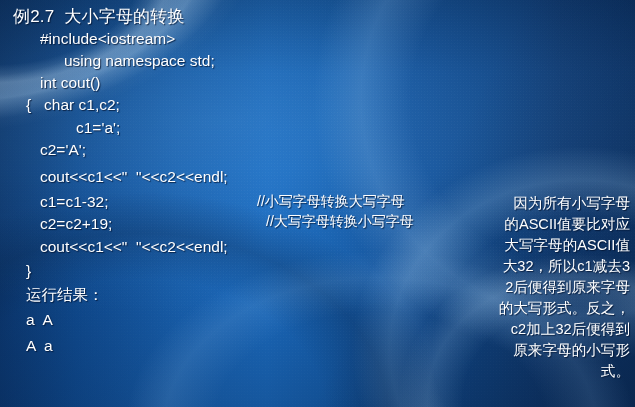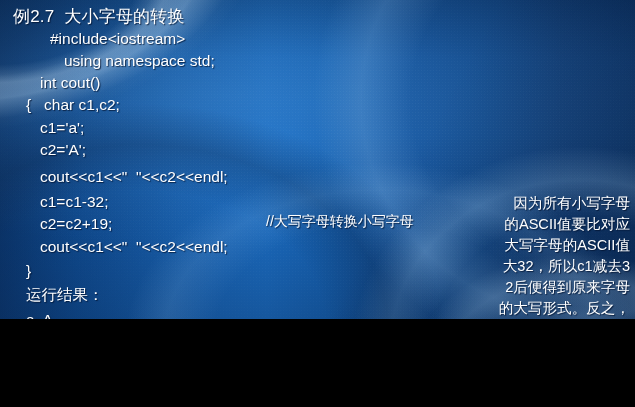--- a/index.html
+++ b/index.html
@@ -3,21 +3,21 @@
 <meta charset="utf-8">
 <style>
   html, body {
     margin: 0;
     padding: 0;
     background: #000;
   }
   #slide {
     position: relative;
     width: 635px;
-    height: 319px;
+    height: 407px;
     overflow: hidden;
     font-family: "Liberation Sans", "DejaVu Sans", sans-serif;
     background: #ec4899;
   }
 
   
   .bg-layer {
     position: absolute;
     inset: 0;
     pointer-events: none;
@@ -169,33 +169,34 @@
   <div class="swoosh swoosh-r3"></div>
   <div class="swoosh swoosh-bl"></div>
   <div class="swoosh swoosh-bm"></div>
   <div class="swoosh swoosh-tl"></div>
   <div class="swoosh swoosh-tl2"></div>
   <div class="bg-layer bg-noise"></div>
 
   <div class="txt" id="title">例2.7  大小字母的转换</div>
 
   <div id="code-block">
-      <div class="txt code" style="top: 31px; margin-left: 10px;">#include&lt;iostream&gt;</div>
+      <div class="txt code" style="top: 31px;">#include&lt;iostream&gt;</div>
       <div class="txt code" style="top: 53px; margin-left: 24px;">using namespace std;</div>
       <div class="txt code" style="top: 75px;">int cout()</div>
       <div class="txt code code-brace" style="top: 97px;">{   char c1,c2;</div>
-      <div class="txt code" style="top: 120px;">c1='a';</div>
+      <div class="txt code" style="top: 120px; margin-left: 36px;">c1='a';</div>
       <div class="txt code" style="top: 142px;">c2='A';</div>
       <div class="txt code" style="top: 169px;">cout&lt;&lt;c1&lt;&lt;"  "&lt;&lt;c2&lt;&lt;endl;</div>
       <div class="txt code" style="top: 194px; text-align: right;">c1=c1-32;</div>
       <div class="txt code" style="top: 216px;">c2=c2+19;</div>
       <div class="txt code" style="top: 239px;">cout&lt;&lt;c1&lt;&lt;"  "&lt;&lt;c2&lt;&lt;endl;</div>
       <div class="txt code code-brace" style="top: 263px;">}</div>
     </div>
 
+  <div class="txt comment" id="comment-1">//小写字母转换大写字母</div>
   <div class="txt comment" id="comment-2">//大写字母转换小写字母</div>
 
   <div class="txt result-line" id="output-heading" style="top:287px;">运行结果：</div>
   <div id="output-block">
       <div class="txt result-line" style="top: 312px;">a  A</div>
       <div class="txt result-line" style="top: 338px;">A  a</div>
     </div>
 
   <div id="explain">因为所有小写字母的ASCII值要比对应大写字母的ASCII值大32，所以c1减去32后便得到原来字母的大写形式。反之，c2加上32后便得到原来字母的小写形式。</div>
 

